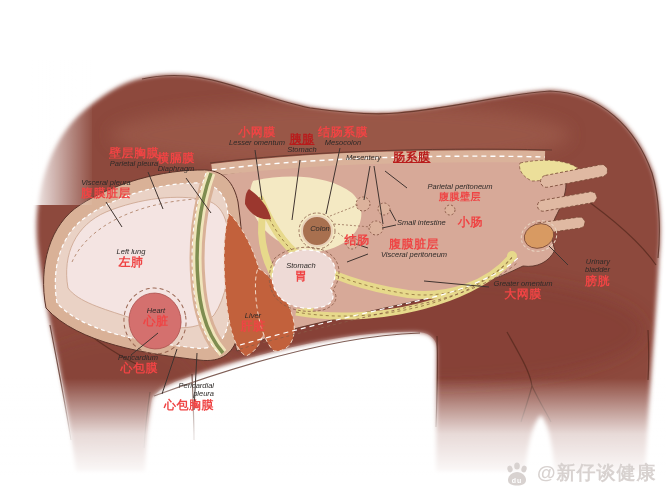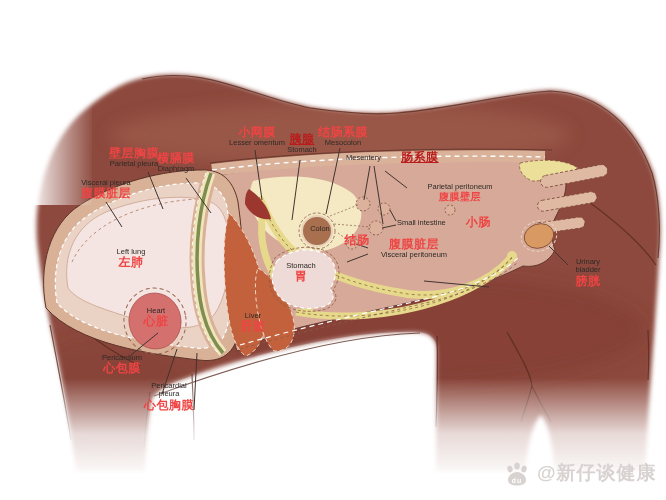--- a/index.html
+++ b/index.html
@@ -2,27 +2,27 @@
 <html><head>
 <meta charset="utf-8">
 <style>
   html,body{margin:0;padding:0;background:#ffffff;}
   .stage{
     position:relative;width:666px;height:500px;background:#ffffff;overflow:hidden;
     font-family:"Liberation Sans","DejaVu Sans",sans-serif;
   }
   .stage svg.art{position:absolute;left:0;top:0;}
   .lbl{position:absolute;text-align:center;line-height:1.12;z-index:5;}
-  .lbl .en{display:block;font-size:7.5px;color:#2e2a28;}
+  .lbl .en{display:block;font-size:7.5px;color:#2e2a28;font-style:italic;}
   .lbl .zh{display:block;font-size:12px;font-weight:bold;color:#ef4444;letter-spacing:0.5px;}
   .lbl .zh.alt{color:#b91c1c;text-decoration:underline;}
   .lbl .zh.big{font-size:10px;}
-  .lbl.row{display:flex;align-items:center;gap:20px;text-align:left;}
+  .lbl.row{display:flex;align-items:center;gap:12px;text-align:left;}
   .lbl.row .en,.lbl.row .zh{display:inline;}
-  .lbl.left{text-align:center;}
+  .lbl.left{text-align:right;}
   .watermark{
     position:absolute;left:506px;top:460px;display:flex;align-items:center;gap:9px;
     color:#d8d2d0;font-size:19px;font-weight:bold;z-index:6;letter-spacing:1px;
   }
 </style>
 </head>
 <body>
 
 <div class="stage">
 
@@ -247,20 +247,24 @@
   <span class="en">Pericardium</span>
   <span class="zh">心包膜</span>
 </div>
 
 <div class="lbl left" style="left:124px;top:382px;width:90px">
   <span class="en">Pericardial</span>
   <span class="en">pleura</span>
   <span class="zh">心包胸膜</span>
 </div>
 
+<div class="lbl" style="left:484px;top:280px;width:78px">
+  <span class="en">Greater omentum</span>
+  <span class="zh">大网膜</span>
+</div>
 
 <div class="lbl left" style="left:566px;top:258px;width:44px">
   <span class="en">Urinary</span>
   <span class="en">bladder</span>
   <span class="zh">膀胱</span>
 </div>
 
 <div class="watermark">
   <svg width="22" height="26" viewBox="0 0 22 26">
     <g fill="#d8d2d0">

